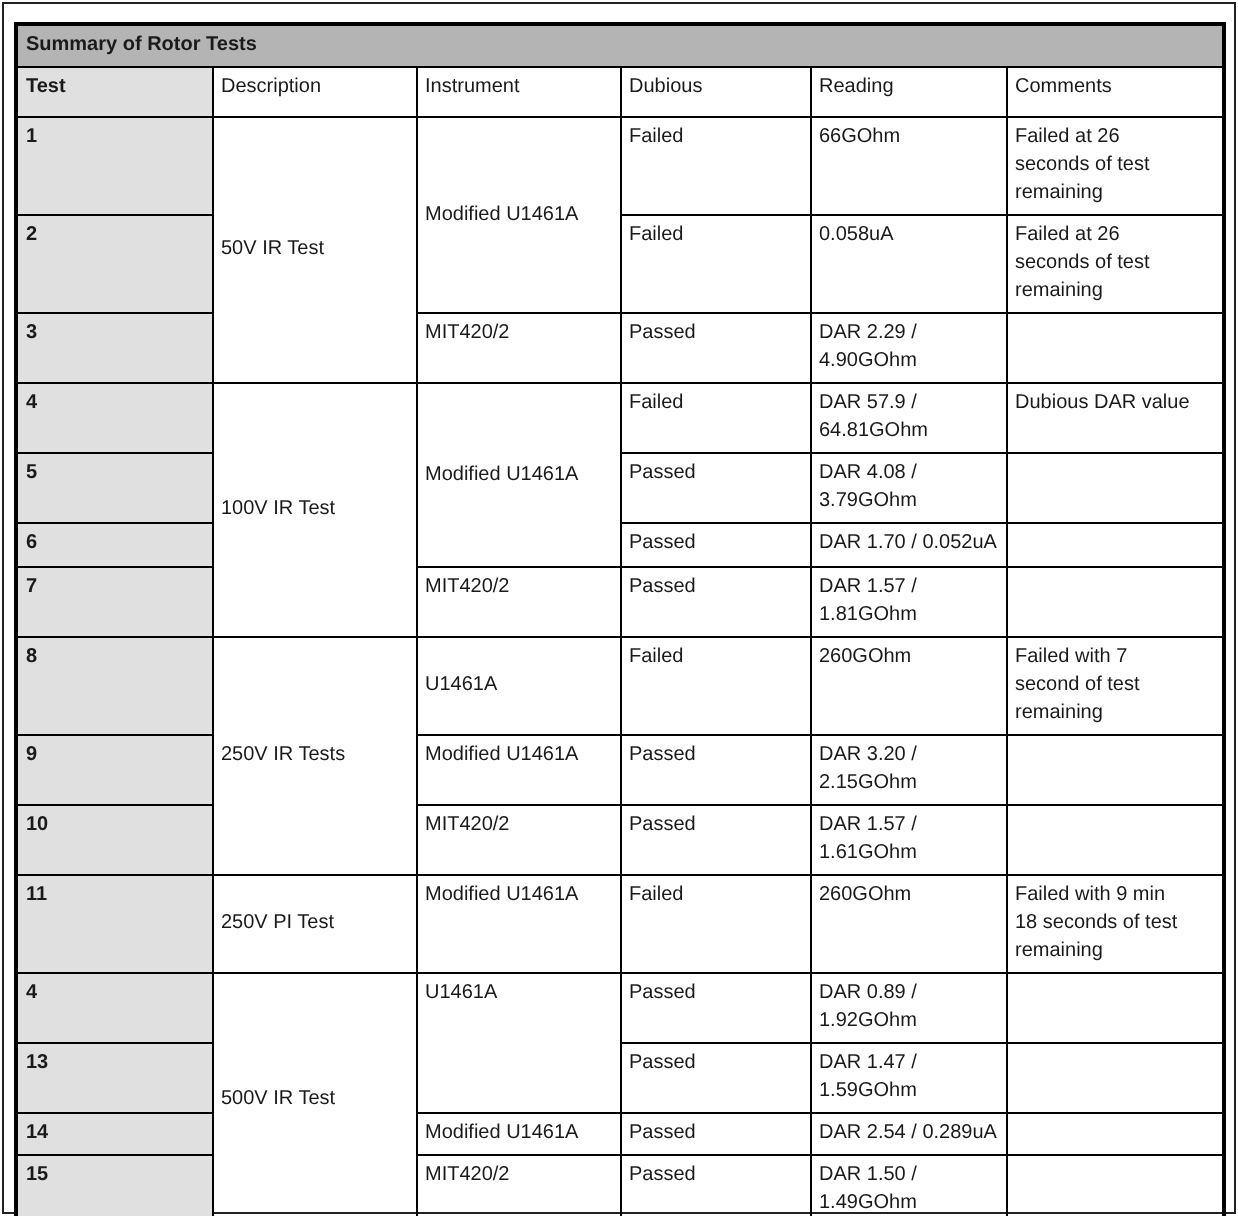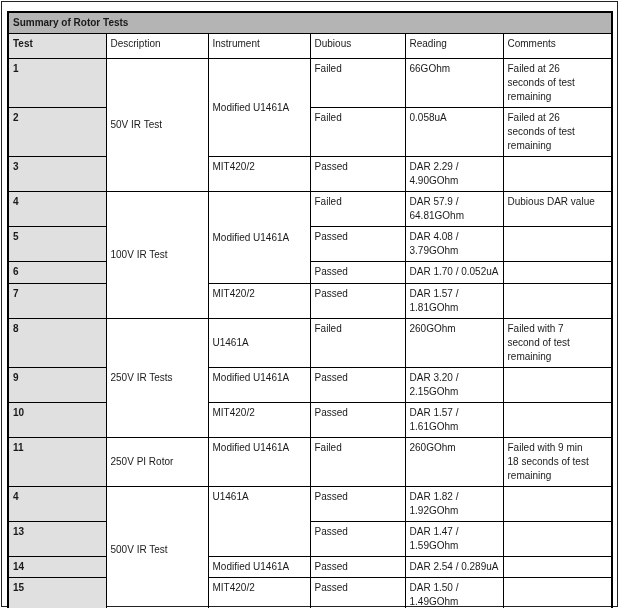--- a/index.html
+++ b/index.html
@@ -173,35 +173,35 @@
     <td class="num">10</td>
     <td>MIT420/2</td>
     <td>Passed</td>
     <td>DAR 1.57 /
 1.61GOhm</td>
     <td></td>
   </tr>
 
   <tr style="height:48px">
     <td class="num">11</td>
-    <td class="mid">250V PI Rotor</td>
+    <td class="mid">250V PI Test</td>
     <td>Modified U1461A</td>
     <td>Failed</td>
     <td>260GOhm</td>
     <td>Failed with 9 min
 18 seconds of test
 remaining</td>
   </tr>
 
   <tr style="height:34px">
     <td class="num">4</td>
     <td class="mid" rowspan="4">500V IR Test</td>
     <td rowspan="2">U1461A</td>
     <td>Passed</td>
-    <td>DAR 1.82 /
+    <td>DAR 0.89 /
 1.92GOhm</td>
     <td></td>
   </tr>
 
   <tr style="height:33px">
     <td class="num">13</td>
     <td>Passed</td>
     <td>DAR 1.47 /
 1.59GOhm</td>
     <td></td>

